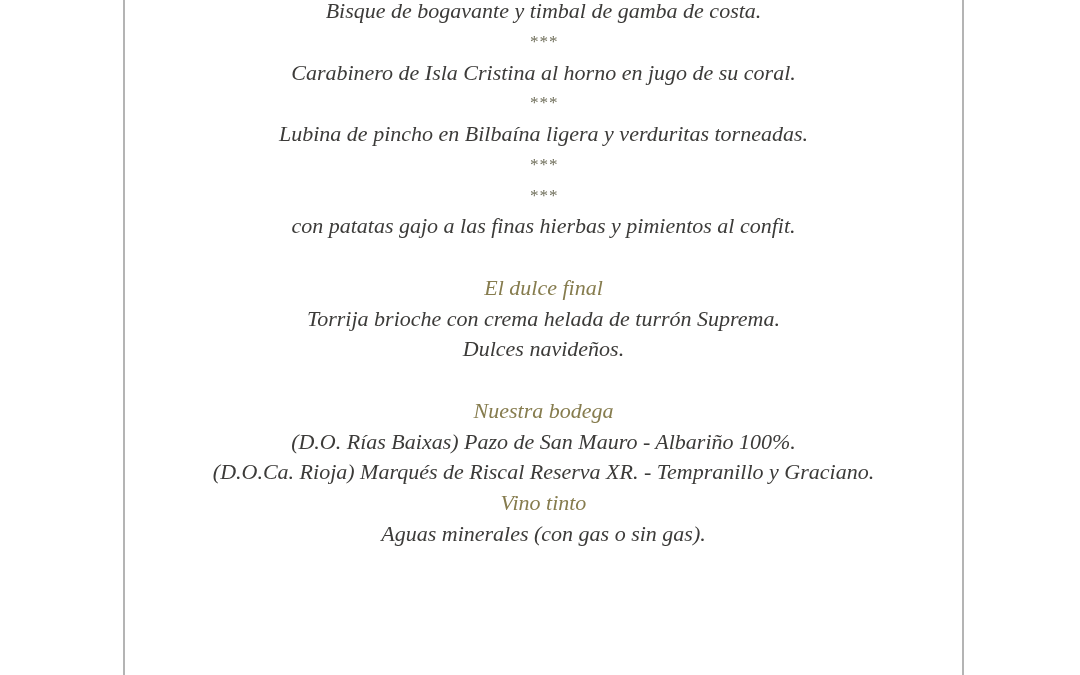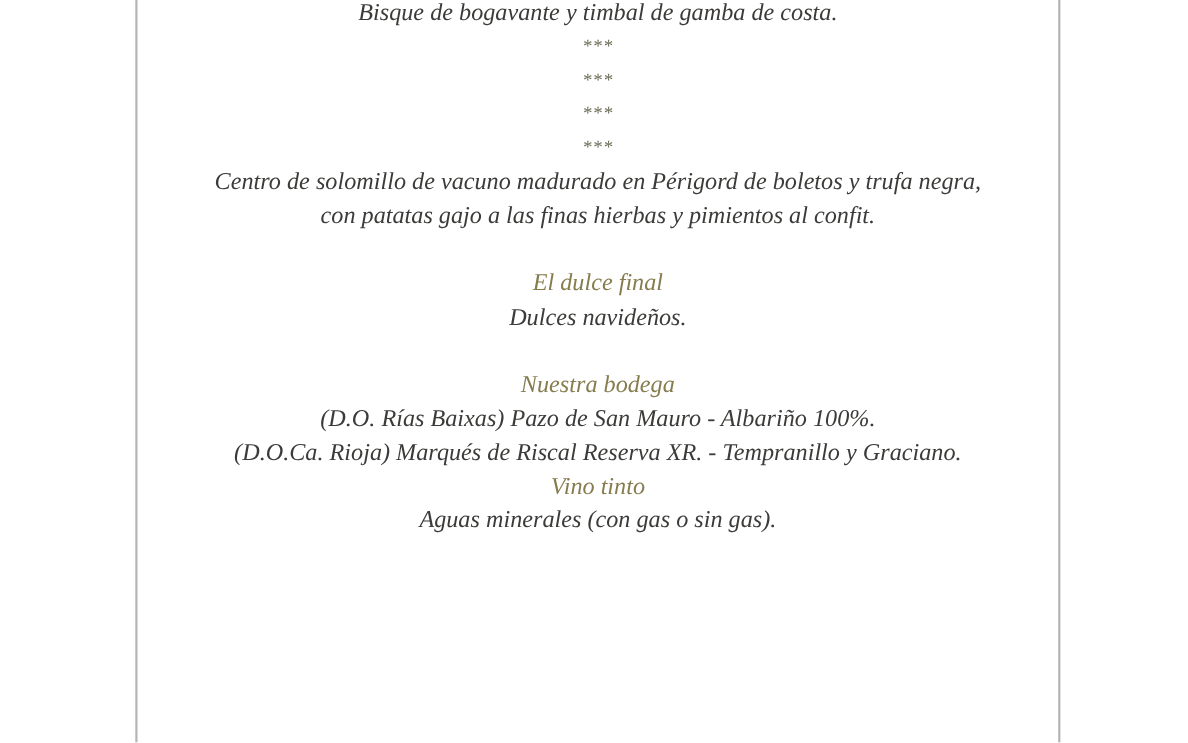--- a/index.html
+++ b/index.html
@@ -60,27 +60,29 @@
 </style>
 </head>
 <body>
 
 <div class="page">
   <div class="rule rule-left"></div>
   <div class="rule rule-right"></div>
   <div class="menu" id="menu-lines">
       <div class="line dish">Bisque de bogavante y timbal de gamba de costa.</div>
       <div class="line separator">***</div>
+      <div class="line dish">Carabinero de Isla Cristina al horno en jugo de su coral.</div>
+      <div class="line separator">***</div>
+      <div class="line dish">Lubina de pincho en Bilbaína ligera y verduritas torneadas.</div>
       <div class="line separator">***</div>
       <div class="line separator">***</div>
-      <div class="line separator">***</div>
-      <div class="line dish">Centro de solomillo de vacuno madurado en Périgord de boletos y trufa negra,</div>
       <div class="line dish">con patatas gajo a las finas hierbas y pimientos al confit.</div>
       <div class="line spacer"></div>
       <div class="line heading">El dulce final</div>
+      <div class="line dish">Torrija brioche con crema helada de turrón Suprema.</div>
       <div class="line dish">Dulces navideños.</div>
       <div class="line spacer"></div>
       <div class="line heading">Nuestra bodega</div>
       <div class="line dish">(D.O. Rías Baixas) Pazo de San Mauro - Albariño 100%.</div>
       <div class="line dish">(D.O.Ca. Rioja) Marqués de Riscal Reserva XR. - Tempranillo y Graciano.</div>
       <div class="line heading">Vino tinto</div>
       <div class="line dish">Aguas minerales (con gas o sin gas).</div>
     </div>
 </div>
 

